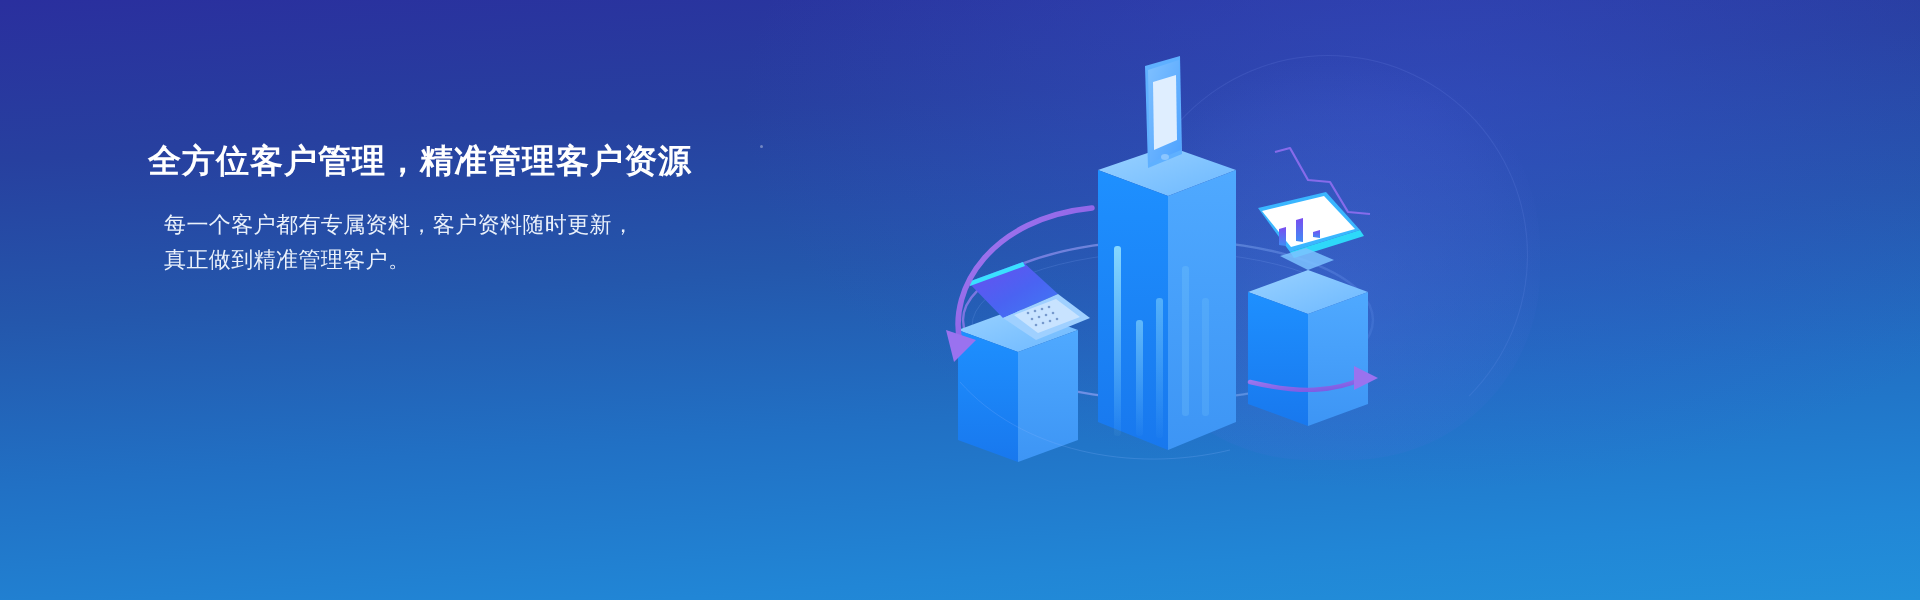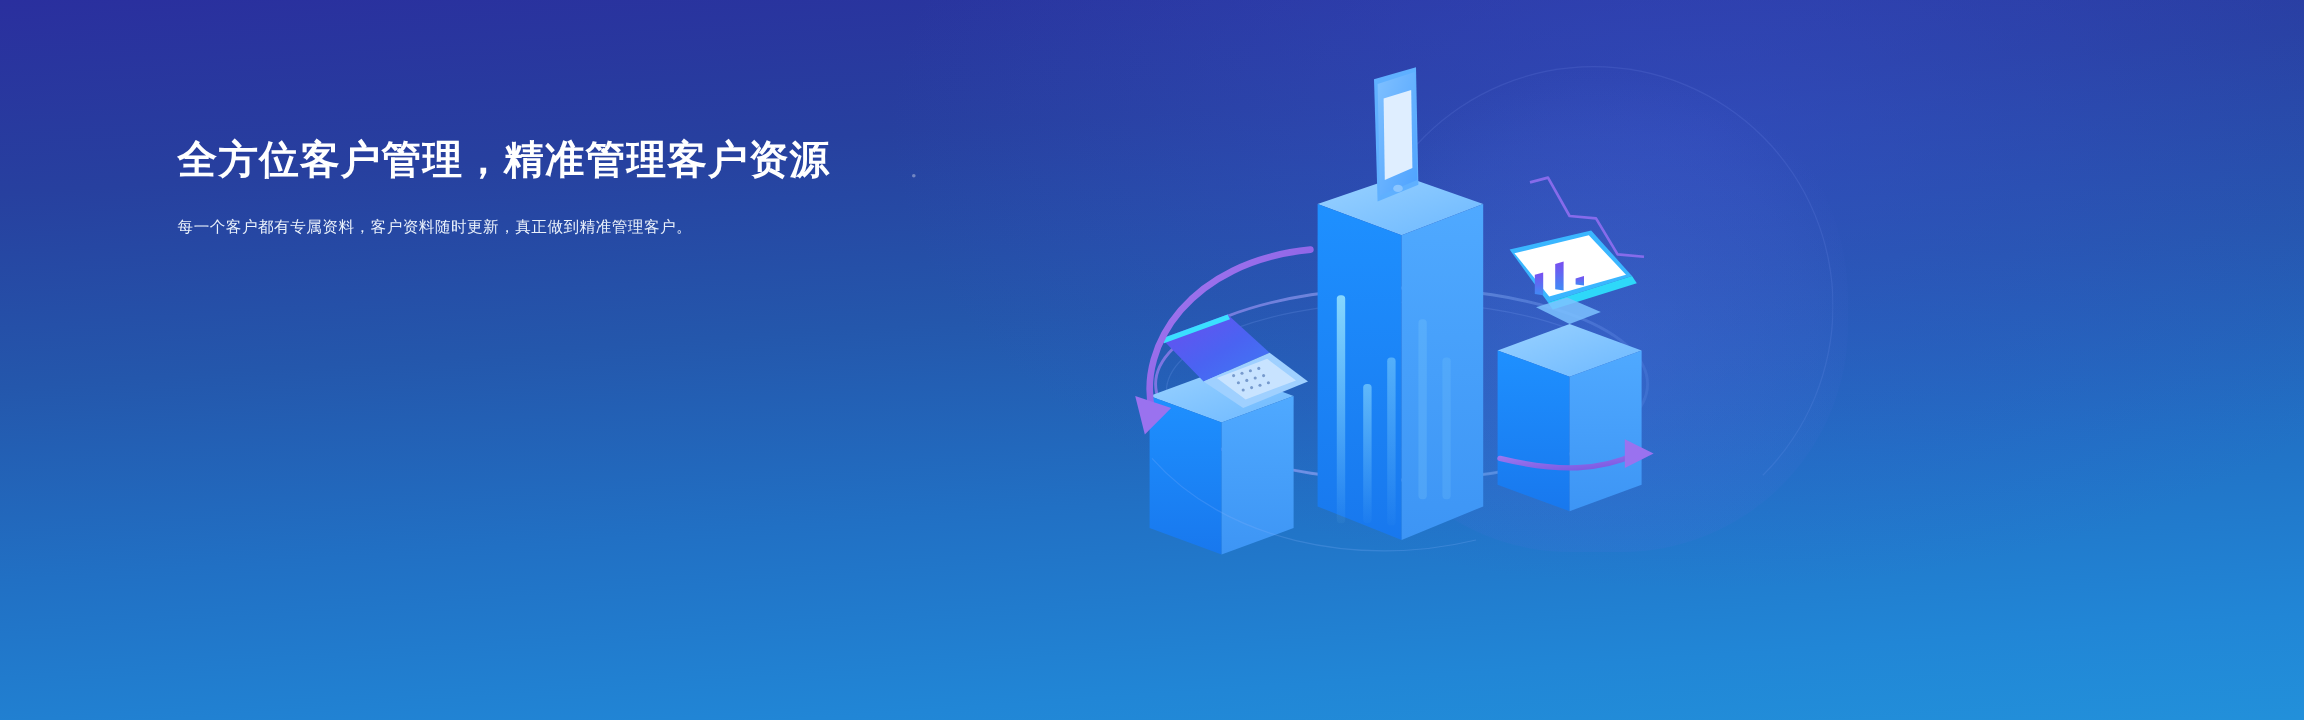--- a/index.html
+++ b/index.html
@@ -29,37 +29,38 @@
   .dome-arc {
     position:absolute; left:1128px; top:55px;
     width:400px; height:400px;
     border-radius:50%;
     border:1px solid rgba(150,170,255,0.13);
     border-bottom-color:transparent;
     pointer-events:none;
   }
 
   
-  .copy { position:absolute; left:148px; top:112px; width:640px; }
+  .copy { position:absolute; left:148px; top:140px; width:640px; }
 
   .headline {
     color:#ffffff;
     font-size:33px;
     font-weight:bold;
     letter-spacing:1px;
     line-height:1.25;
     white-space:nowrap;
   }
   .subcopy {
     margin-top:26px;
     color:#eaf1fb;
-    font-size:13px;
+    font-size:22px;
     line-height:1.6;
     width:480px;
     letter-spacing:0.4px;
+    margin-left:16px;
   }
   .cta {
     display:flex; align-items:center; justify-content:center;
     margin-top:44px;
     width:160px; height:46px;
     border:1.6px solid rgba(255,255,255,0.92);
     border-radius:6px;
     color:#ffffff;
     font-size:16.5px;
     letter-spacing:1px;

